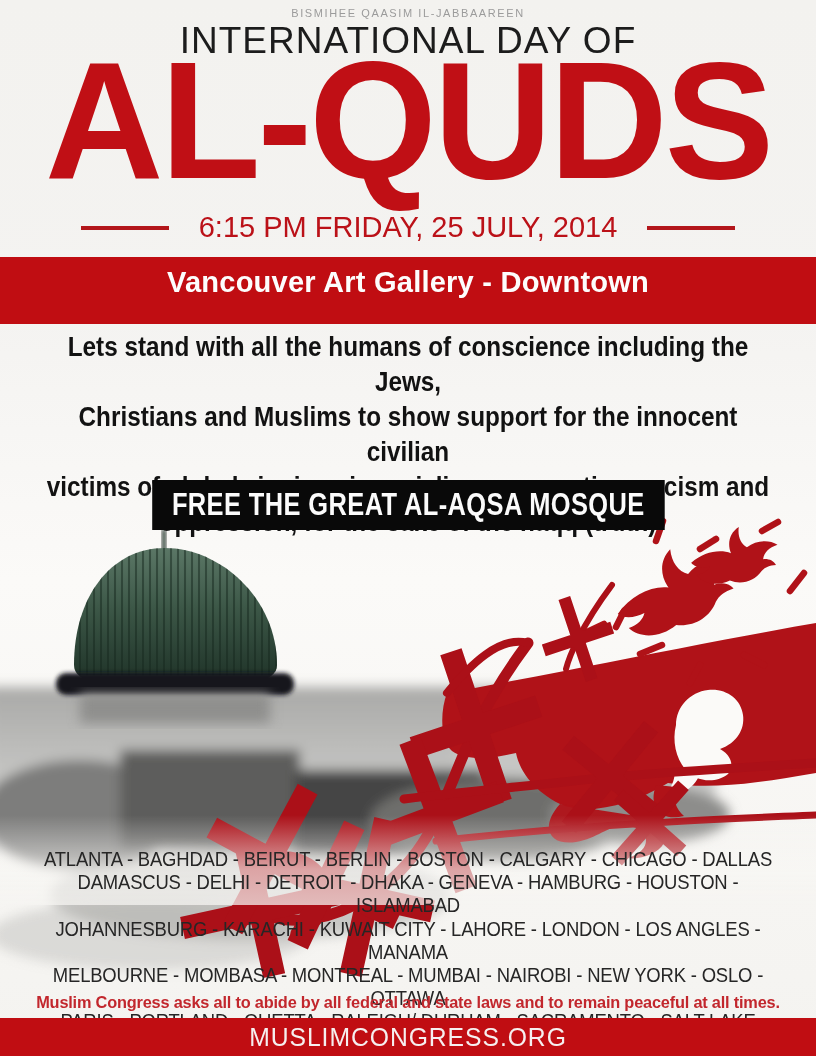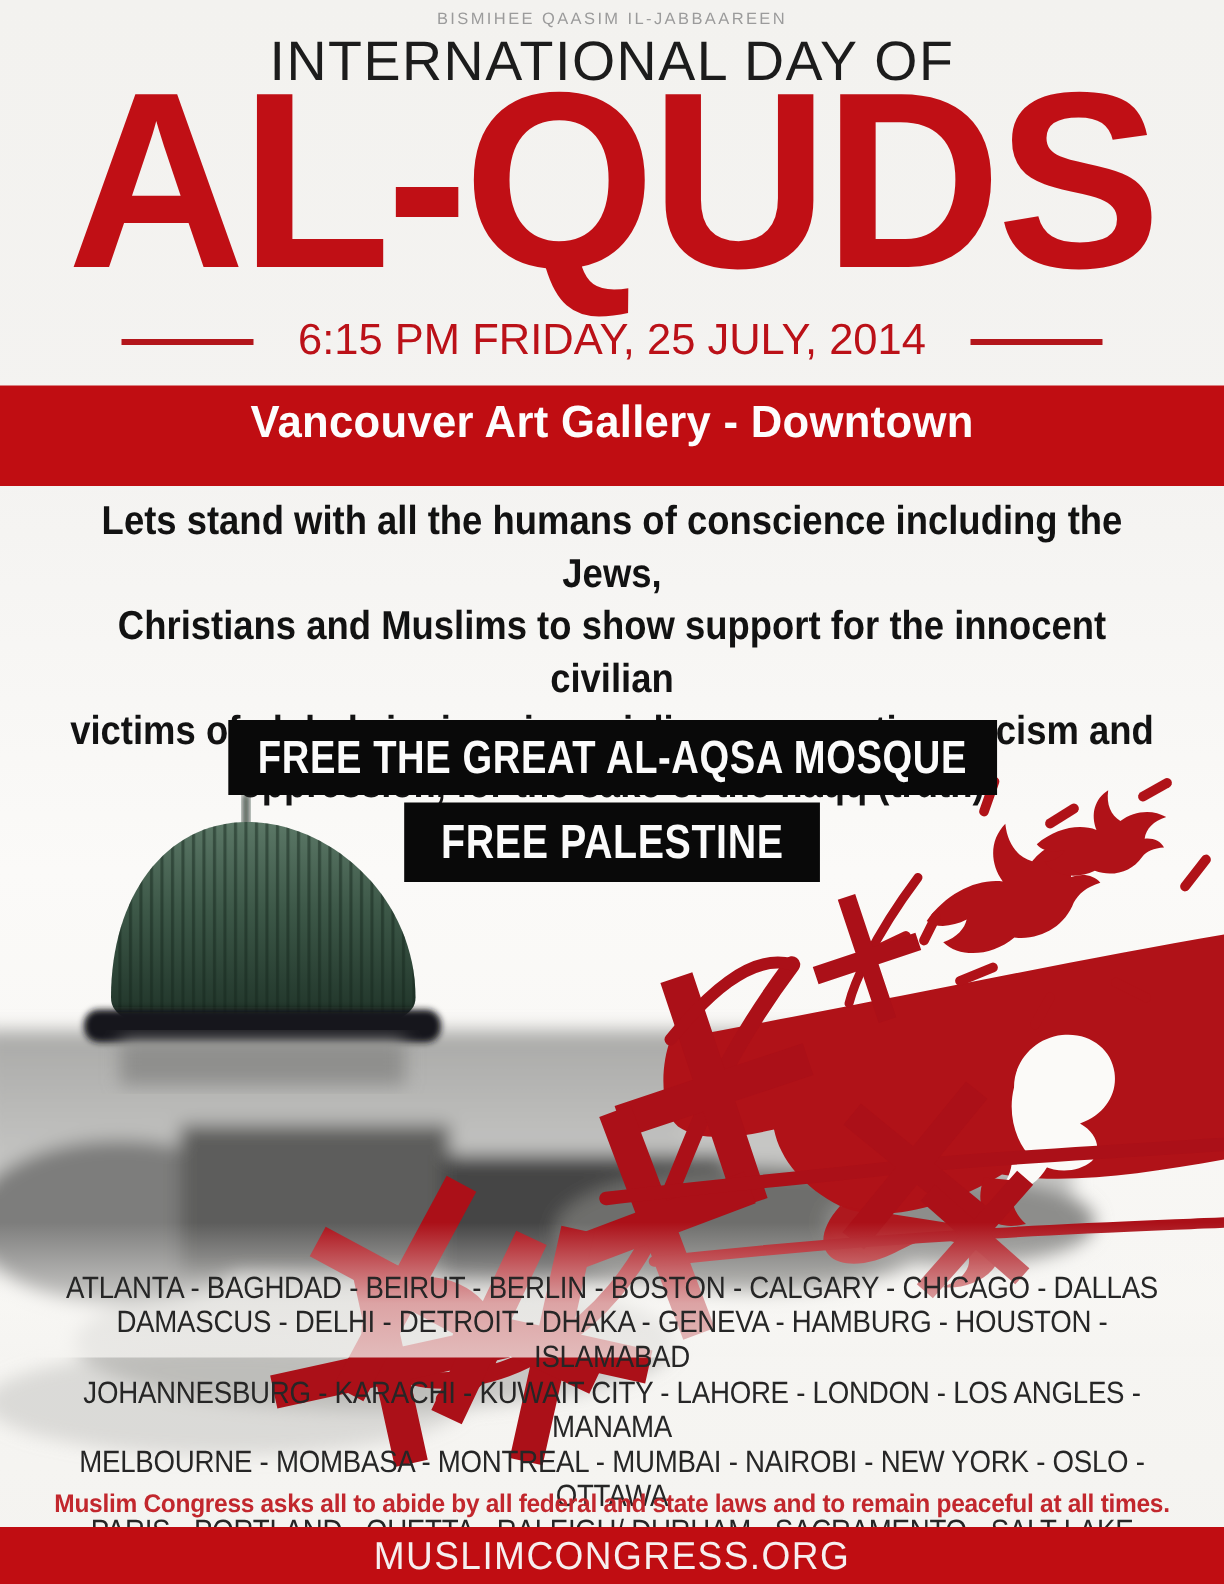--- a/index.html
+++ b/index.html
@@ -57,23 +57,20 @@
     <div class="venue-inner">Vancouver Art Gallery - Downtown</div>
   </div>
 
   <div class="abs message">Lets stand with all the humans of conscience including the Jews,
 Christians and Muslims to show support for the innocent civilian
 victims of global zionism, imperialism,  occupation, racism and
 oppression, for the sake of the haqq (truth)</div>
 
   <div class="banner-wrap b1">
     <span class="black-banner">FREE THE GREAT AL-AQSA MOSQUE</span>
-  </div>
-  <div class="banner-wrap b2">
-    <span class="black-banner">FREE PALESTINE</span>
   </div>
 
   <svg class="artwork" width="816" height="475" viewBox="0 0 816 475" aria-hidden="true">
     <defs>
       <linearGradient id="domeG" x1="0" y1="0" x2="0" y2="1">
         <stop offset="0" stop-color="#5b7766"></stop>
         <stop offset="0.45" stop-color="#3c5747"></stop>
         <stop offset="1" stop-color="#1f3328"></stop>
       </linearGradient>
       <pattern id="ribs" width="7" height="10" patternUnits="userSpaceOnUse">

